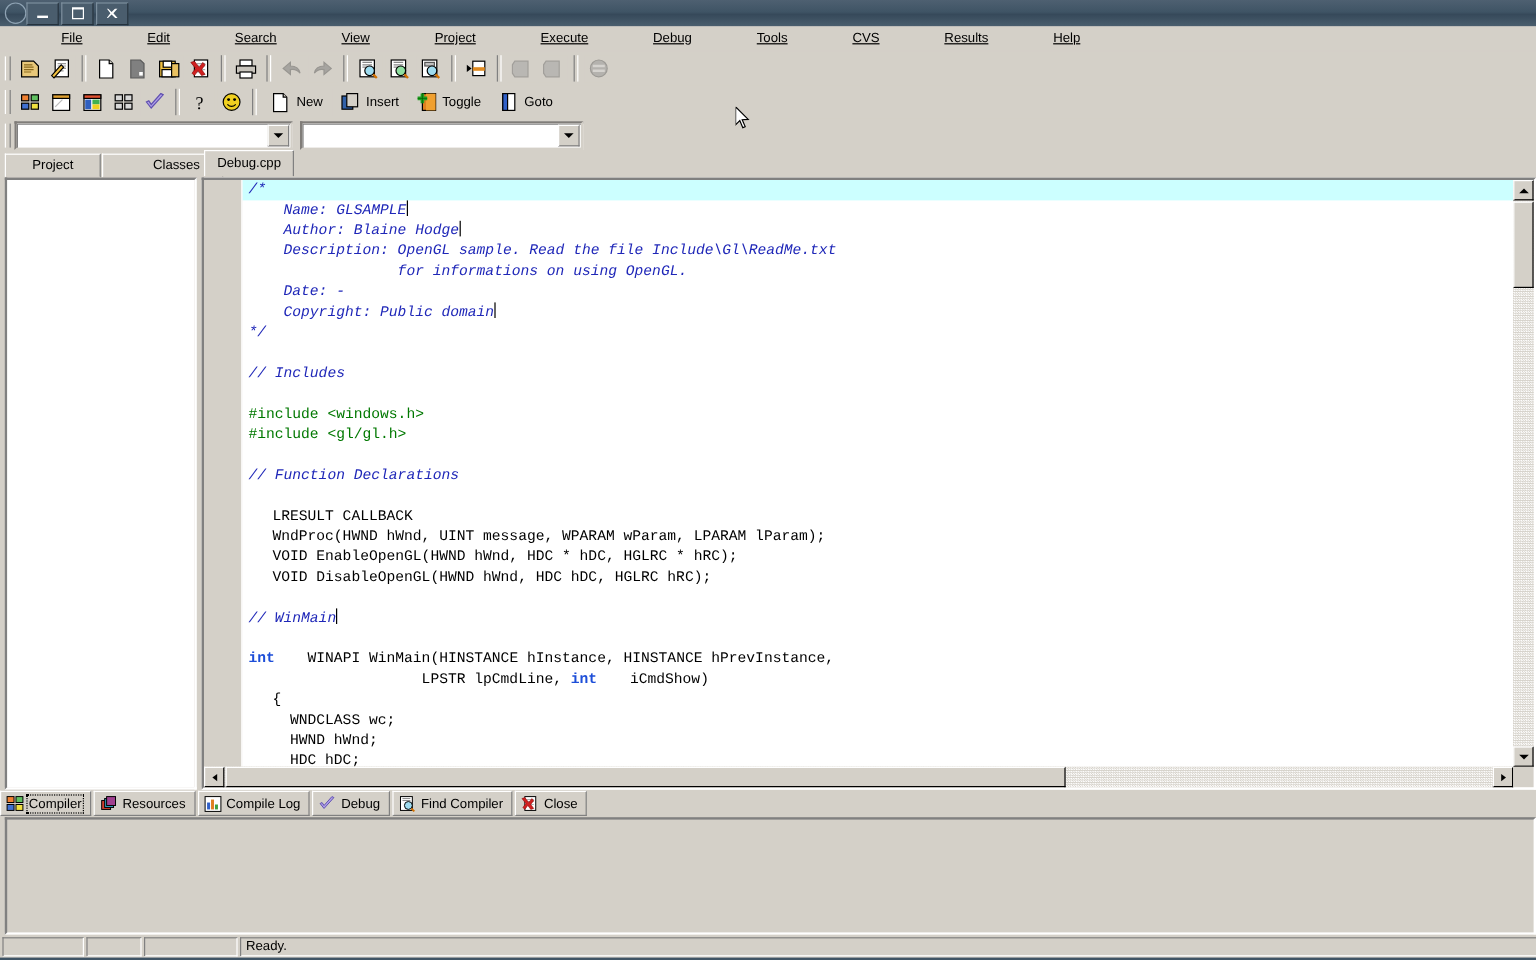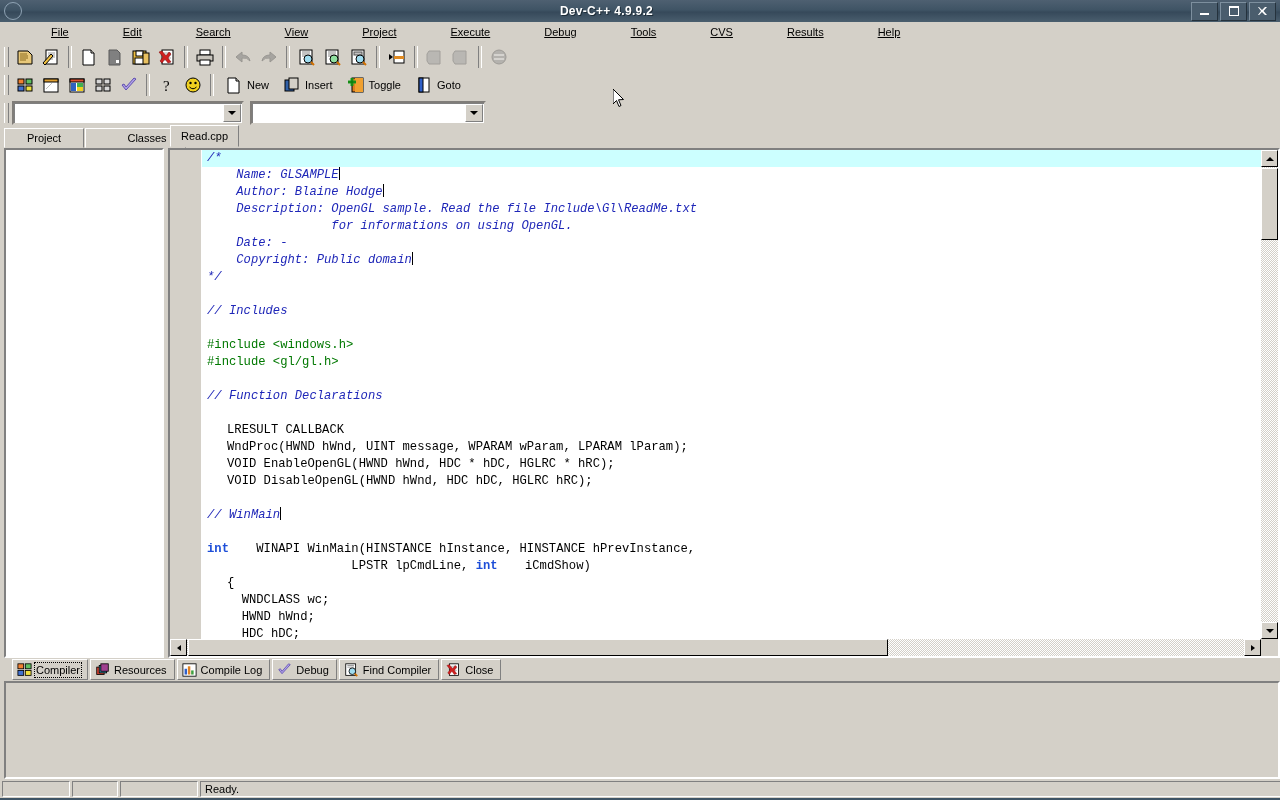--- a/index.html
+++ b/index.html
@@ -124,21 +124,21 @@
     display:flex;align-items:center;justify-content:center;box-sizing:border-box;
   }
   .sbbtn:after{content:"";display:block;box-shadow:inset 1px 1px 0 #d4d0c8;}
   .sbthumb{
     position:absolute;background:#d4d0c8;border:1px solid;
     border-color:#fff #000 #000 #fff;box-sizing:border-box;
   }
   .corner{position:absolute;right:0;bottom:0;width:17px;height:17px;background:#d4d0c8;}
 
   
-  .bottomtabs{position:absolute;left:12px;top:659px;height:21px;display:flex;align-items:center;}
+  .bottomtabs{position:absolute;left:0;top:659px;height:21px;display:flex;align-items:center;}
   .btab{
     height:19px;padding:0 7px 0 4px;display:flex;align-items:center;gap:4px;
     background:#d4d0c8;border:1px solid;border-color:#ffffff #808080 #808080 #ffffff;
     font-size:11px;margin-right:2px;
   }
   .btab .focusring{outline:1px dotted #000;outline-offset:1px;}
   .bottompanel{position:absolute;left:4px;top:681px;width:1272px;height:94px;
     border:2px solid;border-color:#808080 #ffffff #ffffff #808080;background:#d4d0c8;}
 
   
@@ -155,21 +155,20 @@
   
   .cursor{position:absolute;left:613px;top:89px;width:12px;height:19px;pointer-events:none;}
 </style>
 </head>
 <body>
 
 <div class="app">
 
   <div class="titlebar">
     <div class="tb-sysicon"></div>
-    <div class="tb-title">Dev-C++ 4.9.9.2</div>
     <div class="tb-buttons">
       <div class="tb-btn">
           <span class="g-min"></span>
         </div>
       <div class="tb-btn">
           <span class="g-max"></span>
         </div>
       <div class="tb-btn">
         <svg width="10" height="9" viewBox="0 0 10 9">
           <path d="M1 0 L4 3 L7 0 L9 0 L5.5 4 L9 8 L7 8 L4 5 L1 8 L0 8 L3 4 L0 0 Z" fill="#ffffff"></path>
@@ -430,21 +429,21 @@
     <div class="spinbtn" style="margin:0 1px 2px 0;">
         <span class="tri-left"></span>
       </div>
     <div class="spinbtn" style="margin:0 0 2px 0;">
         <span class="tri-right"></span>
       </div>
   </div>
 
   <div class="tabstrip" style="left:170px;top:127px;">
     <div class="tab sel" style="background:#d4d0c8;">
-      <span>Read.cpp</span>
+      <span>Debug.cpp</span>
     </div>
   </div>
 
   <div class="projpanel sunken">
     <div class="projinner"></div>
   </div>
 
   <div class="editorwrap">
     <div class="gutter"></div>
     <div class="margin-line"></div>

